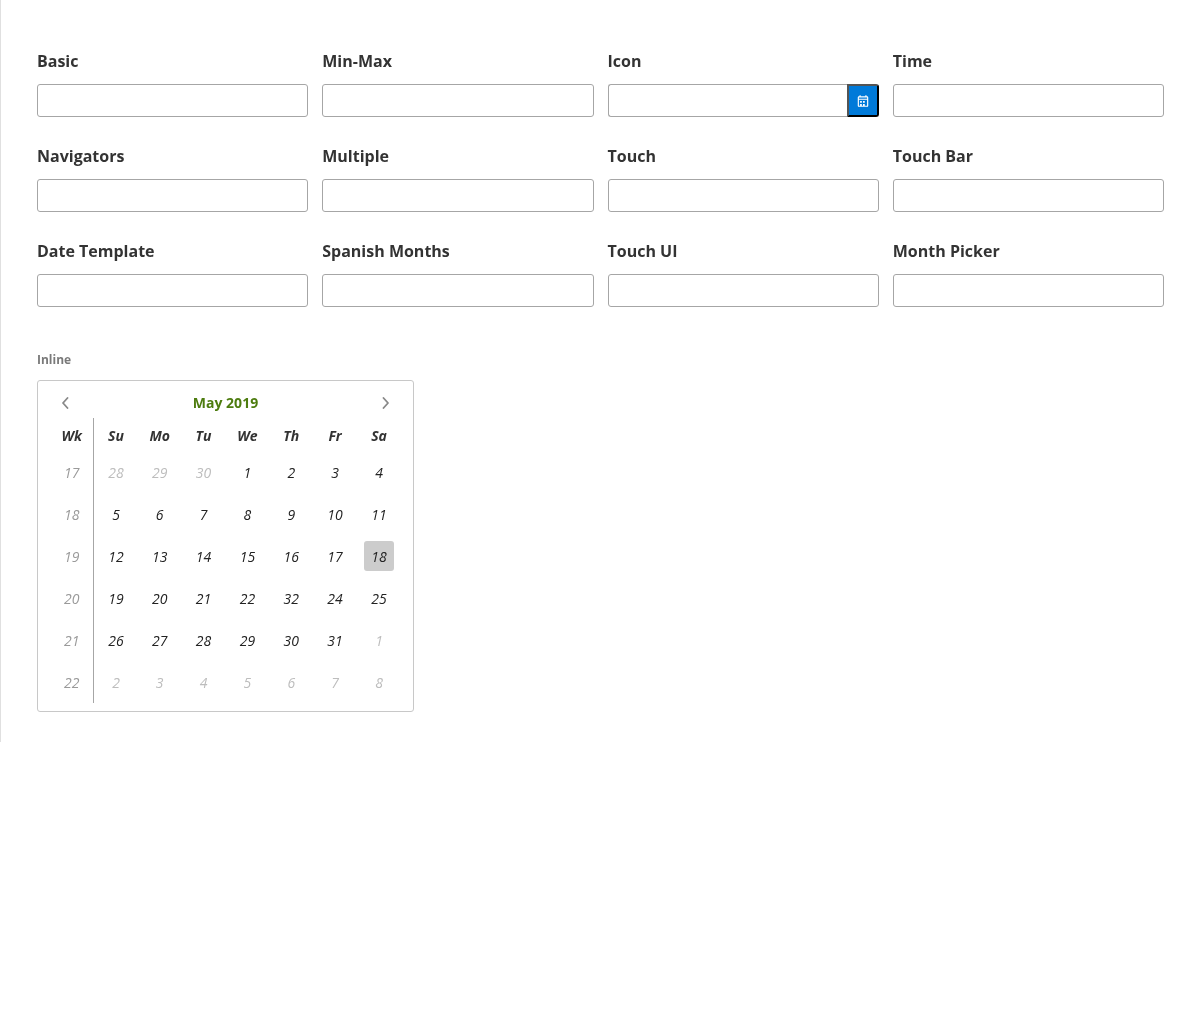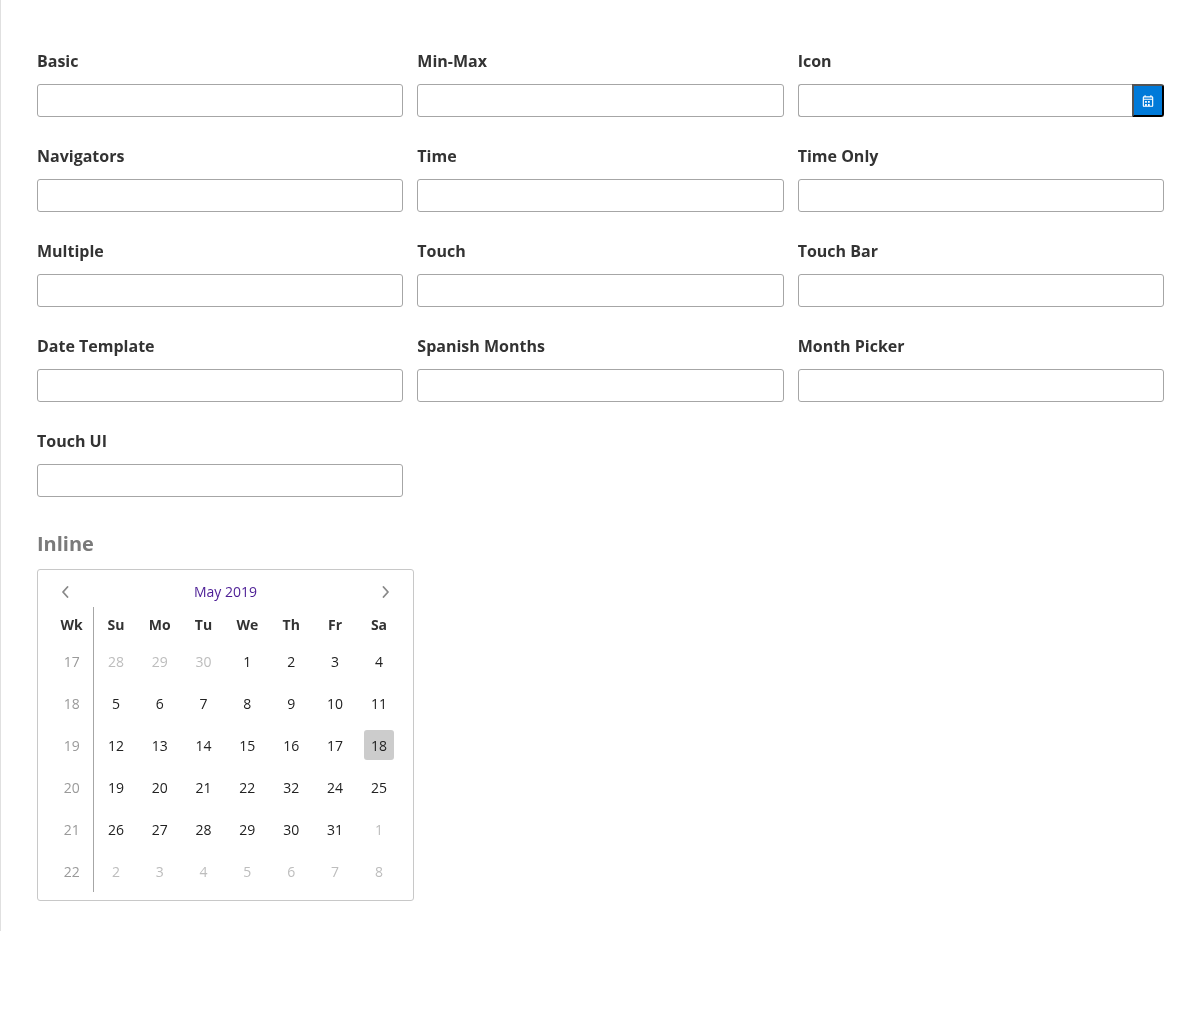--- a/index.html
+++ b/index.html
@@ -11,21 +11,21 @@
     }
     .page {
       width: 1200px;
       border-left: 1px solid #e0e0e0;
     }
     .content {
       padding: 50px 36px 30px 36px;
     }
     .grid {
       display: grid;
-      grid-template-columns: repeat(3, 1fr);
+      grid-template-columns: repeat(4, 1fr);
       column-gap: 14px;
     }
     .field {
       margin-bottom: 28px;
     }
     .field label {
       display: block;
       font-weight: 700;
       color: #333333;
       margin-bottom: 12px;
@@ -51,22 +51,22 @@
       display: flex;
       align-items: center;
       justify-content: center;
       flex-shrink: 0;
     }
     .text-input.with-addon { border-top-right-radius: 0; border-bottom-right-radius: 0; border-right: 0; }
 
     .inline-heading {
       font-weight: 700;
       color: #7a7a7a;
-      font-size: 20px;
-      margin-top: 5px;
+      font-size: 12px;
+      margin-top: 16px;
       margin-bottom: 12px;
     }
 
     .calendar {
       width: 377px;
       border: 1px solid #c8c8c8;
       border-radius: 3px;
       padding: 10px 12px 8px 12px;
       font-size: 14px;
     }
@@ -75,23 +75,23 @@
       align-items:center;
       justify-content:space-between;
       padding: 2px 6px 6px 6px;
     }
     .cal-nav {
       width: 18px; height: 18px;
       color: #888;
       display:flex; align-items:center; justify-content:center;
       cursor:pointer;
     }
-    .cal-title { color:#4c1d95; font-size:14px; }
-
-    table.cal-table { width:100%; border-collapse: collapse; }
+    .cal-title { color:#4d7c0f; font-size:14px;font-weight:bold; }
+
+    table.cal-table { width:100%; border-collapse: collapse; font-style: italic; }
     .cal-table th, .cal-table td {
       text-align:center;
       font-size:14px;
       height:42px;
       width:44px;
     }
     .cal-table th { font-weight:700; color:#333; padding: 8px 0 6px 0; height:auto; }
     th.wk-head { border-right:1px solid #a6a6a6; }
     td.wk-cell { color:#9a9a9a; border-right:1px solid #a6a6a6; }
     td.other-month { color:#bdbdbd; }
@@ -134,39 +134,33 @@
           <button class="icon-addon">
             <svg width="14" height="14" viewBox="0 0 24 24" fill="#fff">
               <path d="M19 4h-1V2h-2v2H8V2H6v2H5a2 2 0 0 0-2 2v14a2 2 0 0 0 2 2h14a2 2 0 0 0 2-2V6a2 2 0 0 0-2-2zm0 16H5V10h14v10zM5 8V6h14v2H5zm2 4h3v3H7v-3zm5 0h3v3h-3v-3zm-5 5h3v3H7v-3zm5 0h3v3h-3v-3z"></path>
             </svg>
           </button>
         </div>
       </div>
 
 
       <div class="field">
+        <label>Time</label>
+        <div class="input-wrap">
+          <input type="text" class="text-input" style="">
+        </div>
+      </div>
+
+      <div class="field">
         <label>Navigators</label>
         <div class="input-wrap">
           <input type="text" class="text-input" style="">
         </div>
       </div>
 
-      <div class="field">
-        <label>Time</label>
-        <div class="input-wrap">
-          <input type="text" class="text-input" style="">
-        </div>
-      </div>
-
-      <div class="field">
-        <label>Time Only</label>
-        <div class="input-wrap">
-          <input type="text" class="text-input" style="">
-        </div>
-      </div>
 
       <div class="field">
         <label>Multiple</label>
         <div class="input-wrap">
           <input type="text" class="text-input" style="">
         </div>
       </div>
 
       <div class="field">
         <label>Touch</label>
@@ -190,28 +184,28 @@
       </div>
 
       <div class="field">
         <label>Spanish Months</label>
         <div class="input-wrap">
           <input type="text" class="text-input" style="">
         </div>
       </div>
 
       <div class="field">
+        <label>Touch UI</label>
+        <div class="input-wrap">
+          <input type="text" class="text-input" style="">
+        </div>
+      </div>
+
+      <div class="field">
         <label>Month Picker</label>
-        <div class="input-wrap">
-          <input type="text" class="text-input" style="">
-        </div>
-      </div>
-
-      <div class="field">
-        <label>Touch UI</label>
         <div class="input-wrap">
           <input type="text" class="text-input" style="">
         </div>
       </div>
 
     </div>
 
     <div class="inline-heading">Inline</div>
 
     <div class="calendar">

